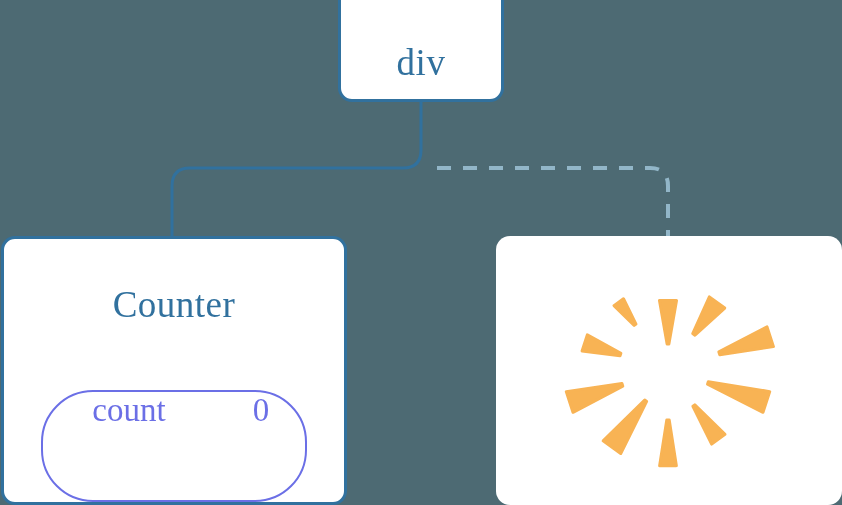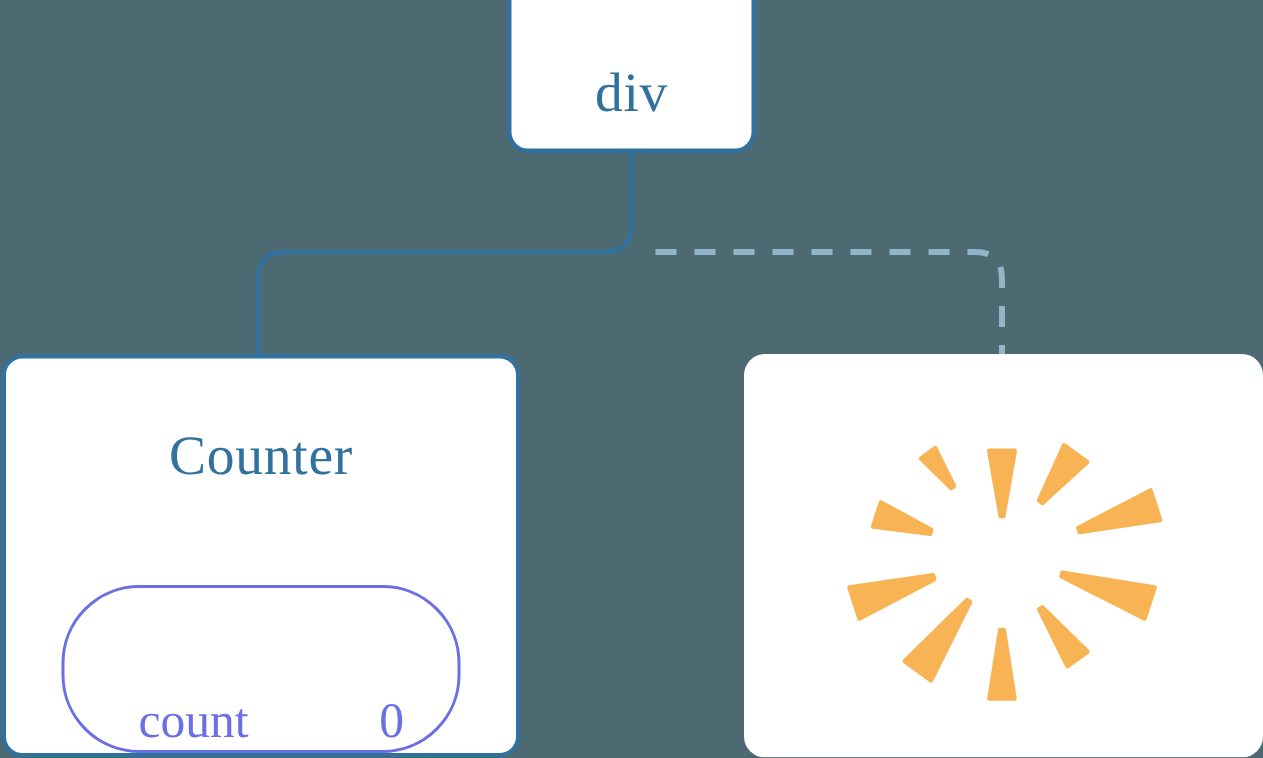--- a/index.html
+++ b/index.html
@@ -77,21 +77,21 @@
   
   .state-pill {
     position: relative;
     margin-top: 22px;
     width: 266px;
     height: 124px;
     border: 2px solid #6b6fe6;
     border-radius: 52px;
     box-sizing: border-box;
     display: flex;
-    align-items: flex-end;
+    align-items: flex-start;
   }
   .pill-key {
     flex: 0 0 172px;
     display: flex;
     align-items: center;
     justify-content: center;
     color: #6b6fe6;
     font-size: 33px;
   }
   .pill-divider {

